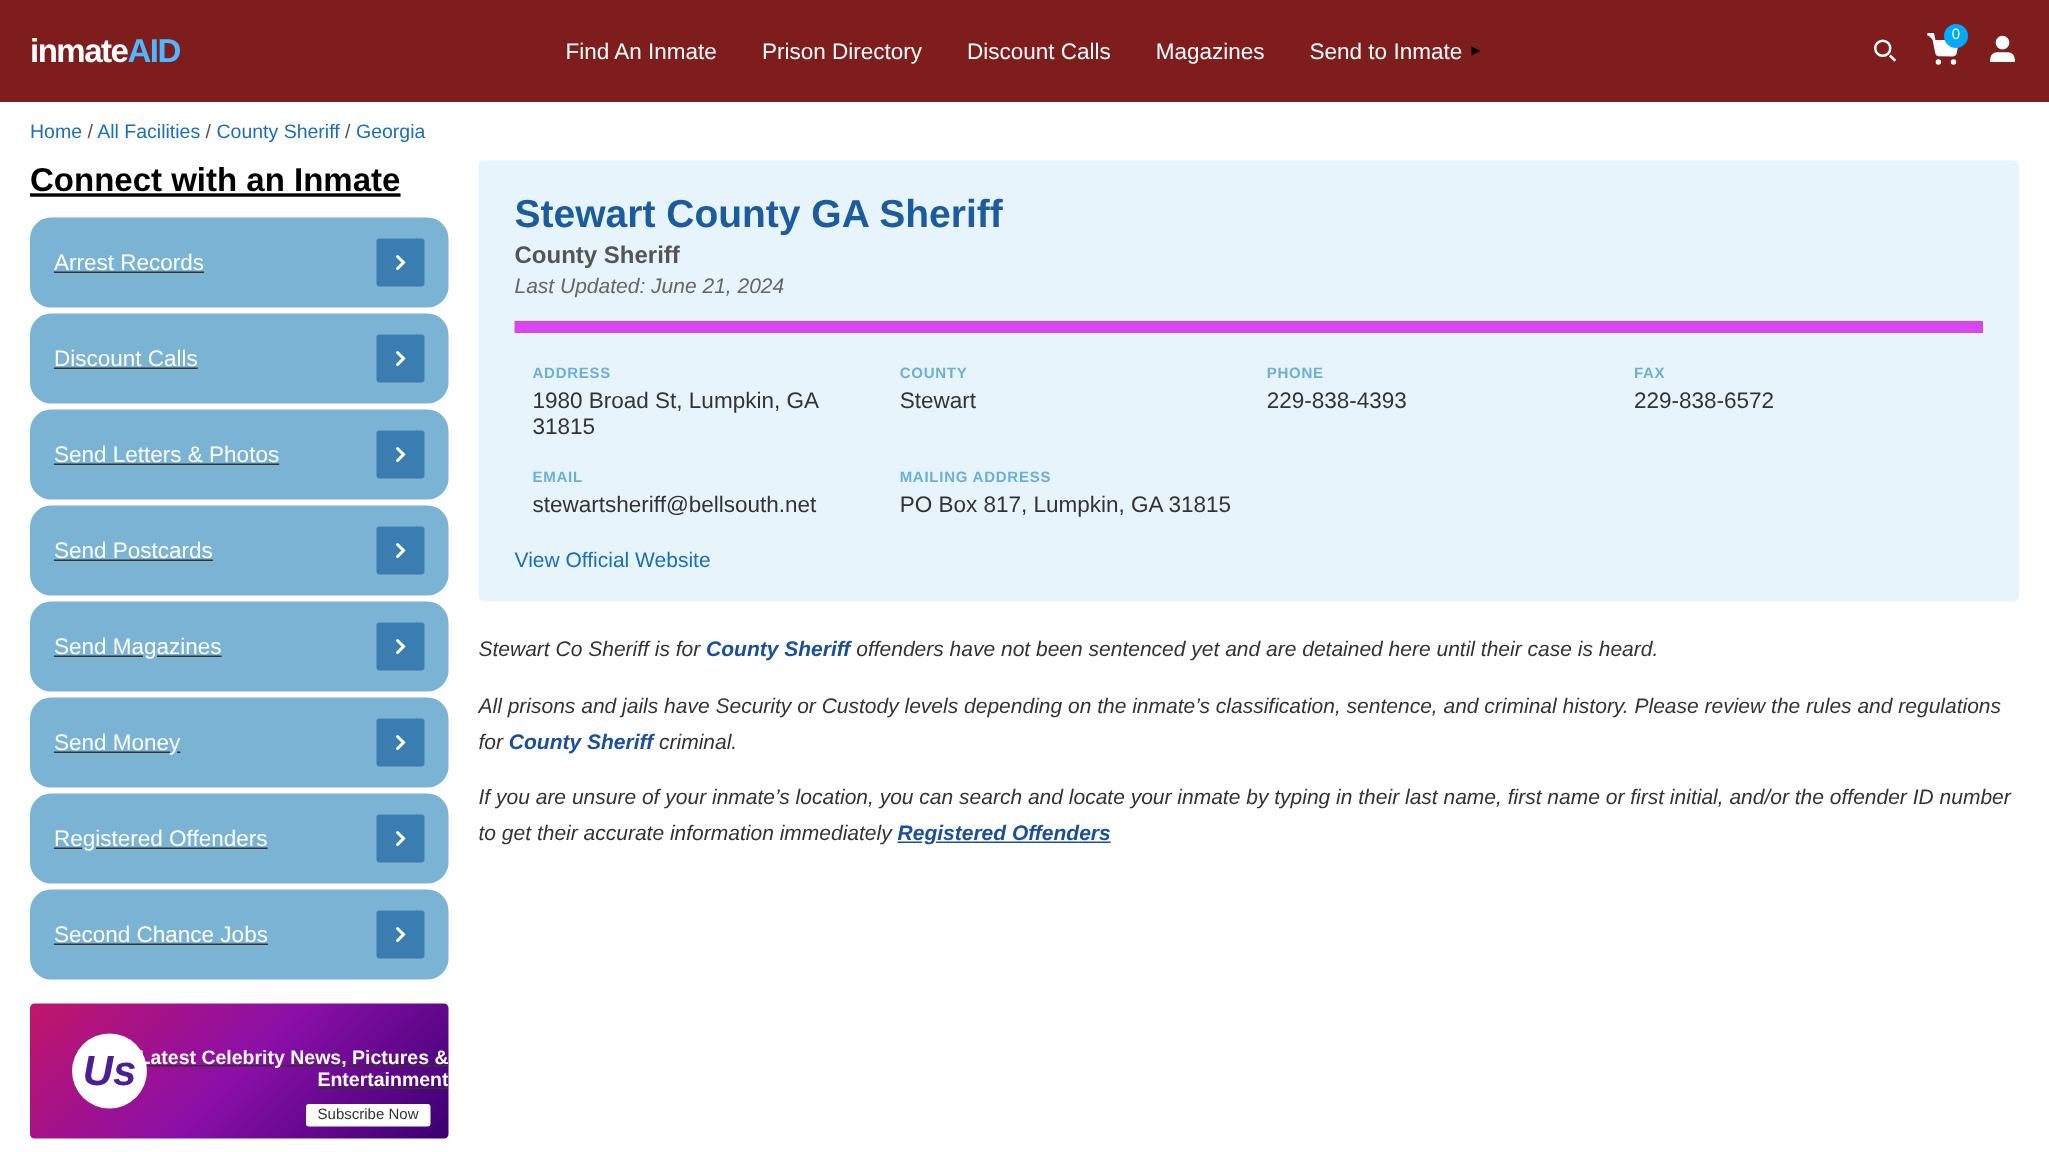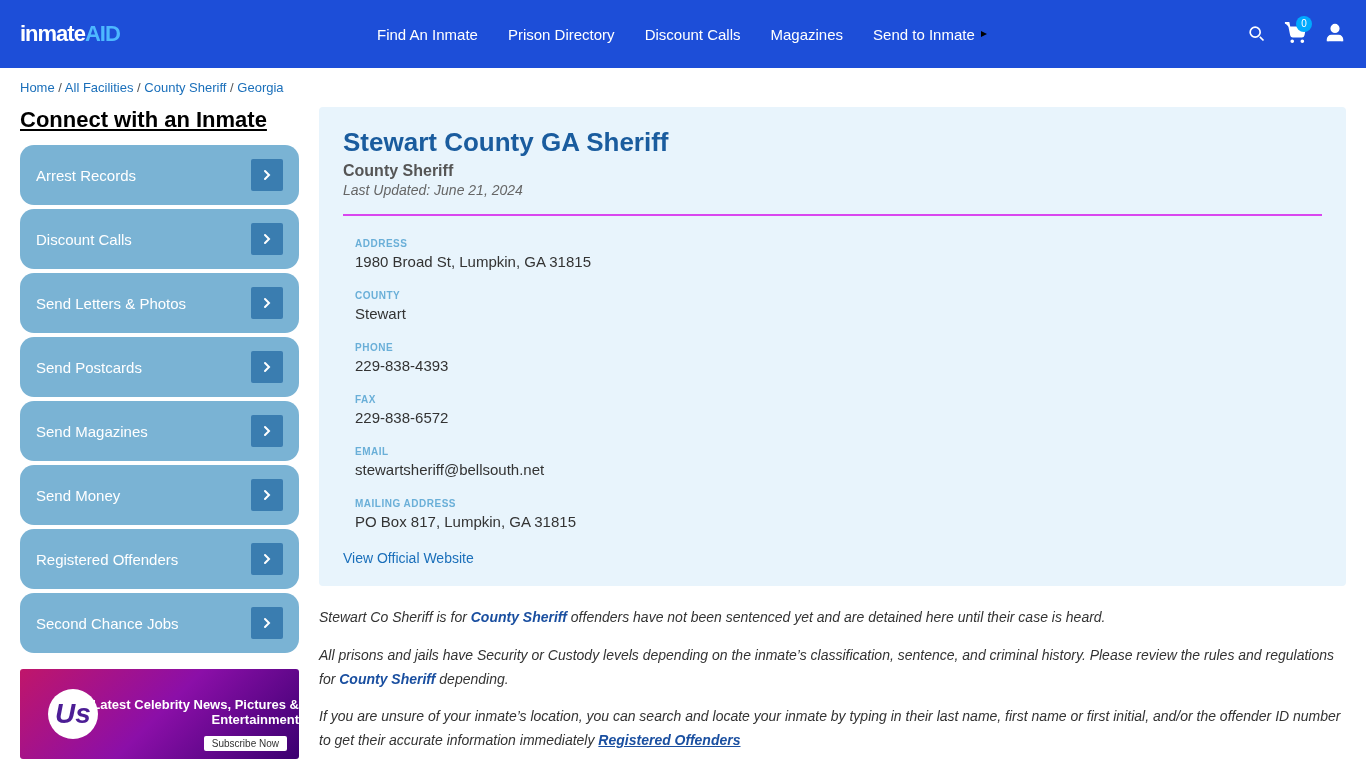--- a/index.html
+++ b/index.html
@@ -1,20 +1,20 @@
 <!DOCTYPE html>
 <html><head>
   <meta charset="utf-8">
   <style>
     * { margin: 0; padding: 0; box-sizing: border-box; }
     body { font-family: Arial, sans-serif; font-size: 14px; color: #333; background: #fff; }
 
     
     header {
-      background: #1d4ed8;
+      background: #7f1d1d;
       padding: 0 20px;
       height: 68px;
       display: flex;
       align-items: center;
       justify-content: space-between;
     }
     .logo {
       display: flex;
       align-items: center;
     }
@@ -84,20 +84,21 @@
       display: flex;
       padding: 0 20px 20px;
       gap: 20px;
       max-width: 1366px;
     }
 
     
     .sidebar {
       width: 279px;
       flex-shrink: 0;
+      text-decoration: underline;
     }
     .sidebar-title {
       font-size: 22px;
       font-weight: bold;
       text-decoration: underline;
       margin-bottom: 12px;
       color: #000;
     }
     .sidebar-menu {
       display: flex;
@@ -196,23 +197,23 @@
       margin-bottom: 2px;
     }
     .facility-updated {
       font-size: 14px;
       color: #666;
       font-style: italic;
       margin-bottom: 16px;
     }
     .facility-details {
       display: grid;
-      grid-template-columns: 1fr;
+      grid-template-columns: 1fr 1fr 1fr 1fr;
       gap: 0;
-      border-top: 2px solid #d946ef;
+      border-top: 8px solid #d946ef;
       padding-top: 12px;
     }
     .detail-block {
       padding: 10px 0 10px 12px;
     }
     .detail-label {
       font-size: 10px;
       font-weight: bold;
       color: #6aafd8;
       text-transform: uppercase;
@@ -420,21 +421,21 @@
       </div>
 
       <a href="#" class="website-link">View Official Website</a>
     </div>
 
     <div class="description">
       <p>
         <span>Stewart Co Sheriff is for </span><span class="highlight">County Sheriff</span><span> offenders have not been sentenced yet and are detained here until their case is heard.</span>
       </p>
       <p>
-        <span>All prisons and jails have Security or Custody levels depending on the inmate’s classification, sentence, and criminal history. Please review the rules and regulations for </span><span class="highlight">County Sheriff</span><span> depending.</span>
+        <span>All prisons and jails have Security or Custody levels depending on the inmate’s classification, sentence, and criminal history. Please review the rules and regulations for </span><span class="highlight">County Sheriff</span><span> criminal.</span>
       </p>
       <p>
         <span>If you are unsure of your inmate’s location, you can search and locate your inmate by typing in their last name, first name or first initial, and/or the offender ID number to get their accurate information immediately </span><a href="#" class="highlight-link">Registered Offenders</a>
       </p>
     </div>
 
   </main>
 </div>
 
 </body></html>

